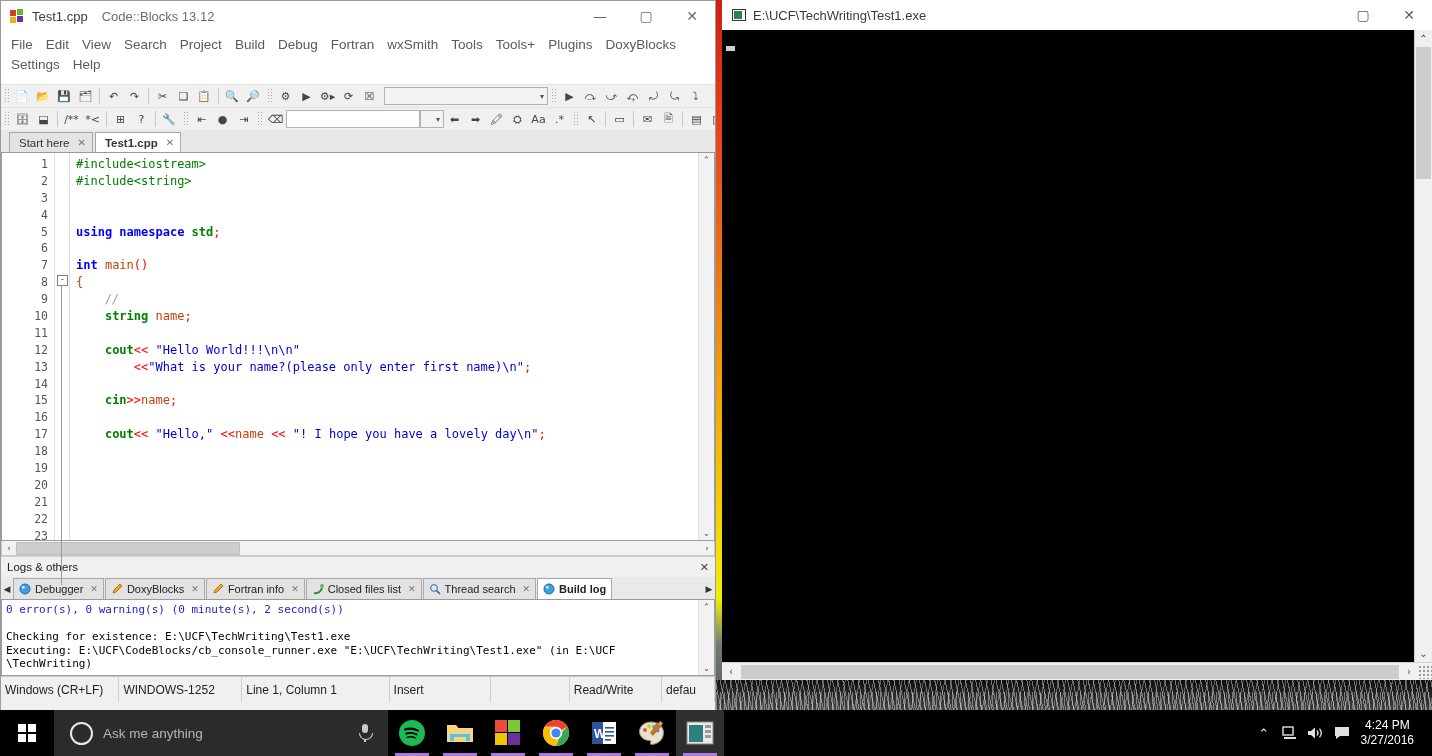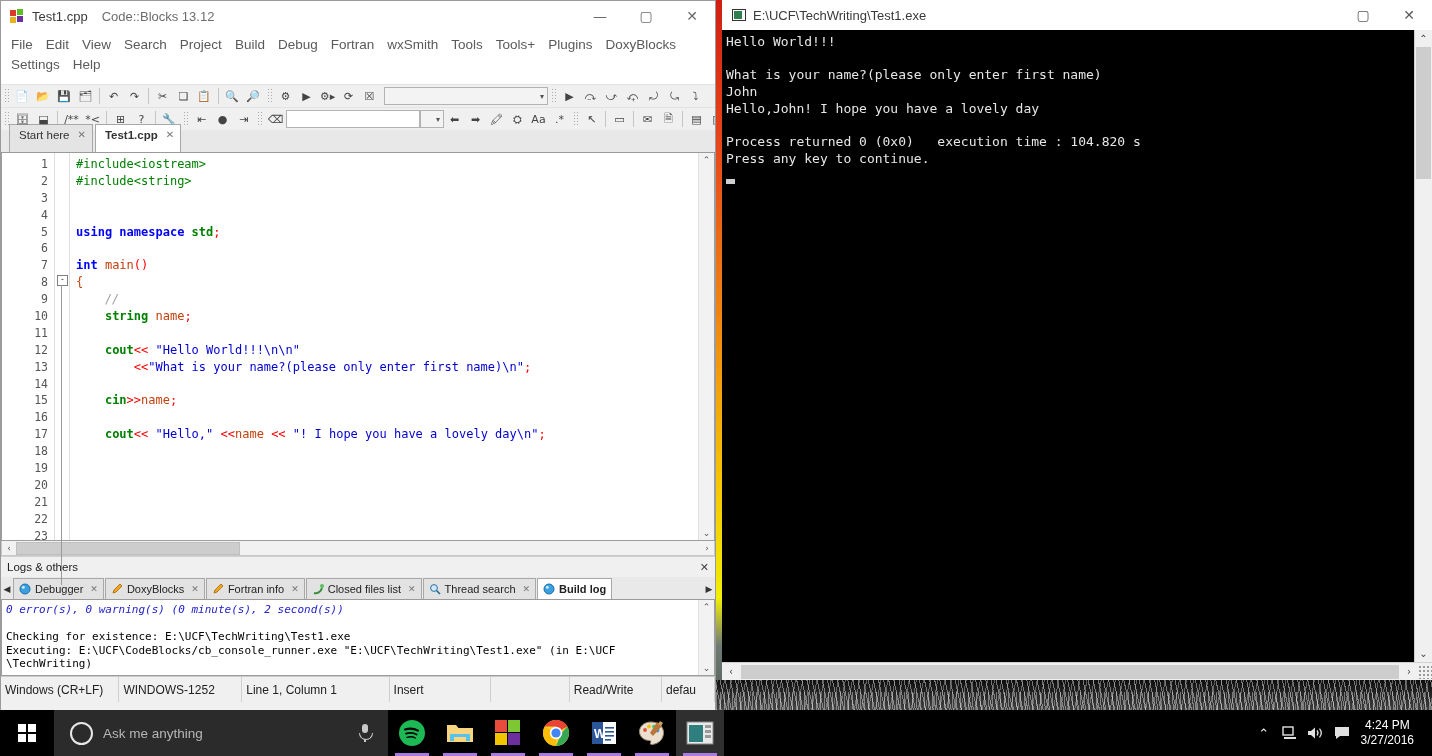--- a/index.html
+++ b/index.html
@@ -76,21 +76,21 @@
     font-family:"DejaVu Sans",sans-serif;}
   .sep{width:1px;height:16px;background:#c6c6c6;margin:0 3px;flex:none;}
   .combo{height:16px;border:1px solid #b3b3b3;background:#f3f3f3;display:flex;
     align-items:center;justify-content:flex-end;flex:none;}
   .combo .car{font-size:8px;color:#555;padding-right:3px;}
   .combo.white{background:#fff;}
 
   
   .cb-tabs{height:22px;background:#e8e8e8;display:flex;align-items:flex-end;
     padding-left:8px;border-bottom:1px solid #9a9a9a;}
-  .cb-tab{height:19px;display:flex;align-items:center;padding:0 6px 8px 9px;
+  .cb-tab{height:19px;display:flex;align-items:center;padding:0 6px 0 9px;
     font-size:11.5px;color:#333;background:#e4e4e4;border:1px solid #a8a8a8;
     border-bottom:none;margin-right:2px;}
   .cb-tab.active{background:#fff;font-weight:bold;}
   .cb-tab .x{margin-left:8px;color:#777;font-size:10px;font-family:"DejaVu Sans",sans-serif;}
 
   
   .cb-editor{position:relative;height:388px;background:#fff;display:flex;
     border:1px solid #9d9d9d;border-top:none;box-sizing:border-box;}
   .gutter{width:52px;background:#fff;text-align:right;padding-top:3px;
     font-family:"DejaVu Sans Mono",monospace;font-size:11.5px;color:#555;
@@ -131,21 +131,21 @@
   .ltab{height:20px;display:flex;align-items:center;padding:0 5px 0 5px;font-size:11px;
     color:#222;background:#e2e2e2;border:1px solid #a9a9a9;border-bottom:none;
     margin-right:1px;flex:none;}
   .ltab.active{background:#fff;font-weight:bold;}
   .ltab .li{width:12px;height:12px;margin-right:4px;flex:none;}
   .ltab .x{margin-left:7px;color:#777;font-size:9px;font-family:"DejaVu Sans",sans-serif;}
   .logbody{height:76px;background:#fff;display:flex;
     border:1px solid #9d9d9d;border-top:none;box-sizing:border-box;}
   .logtext{flex:1;padding:3px 4px;font-family:"DejaVu Sans Mono",monospace;
     font-size:11px;white-space:pre;line-height:13.5px;color:#000;}
-  .logtext .blue{color:#2222cc;font-style:italic;}
+  .logtext .blue{color:#2222cc;}
   .statusbar{height:25px;background:#f0f0f0;display:flex;align-items:center;
     border-top:1px solid #c9c9c9;font-size:12px;color:#222;}
   .sbcell{height:25px;display:flex;align-items:center;padding-left:4px;
     border-right:1px solid #cfcfcf;box-sizing:border-box;}
 
   
   #conwin{
     position:absolute;left:716px;top:0;width:716px;height:680px;
     background:#000;box-sizing:border-box;overflow:hidden;
   }
@@ -448,29 +448,21 @@
     <span class="con-ico">
         <b></b>
       </span>
     <span class="tt">E:\UCF\TechWriting\Test1.exe</span>
     <div class="con-btns">
       <div>▢</div>
       <div>✕</div>
     </div>
   </div>
   <div class="con-body">
-    <div class="con-text"><span>Hello World!!!
-
-What is your name?(please only enter first name)
-John
-Hello,John! I hope you have a lovely day
-
-Process returned 0 (0x0)   execution time : 104.820 s
-Press any key to continue.
-</span><span class="con-cursor"></span></div>
+    <div class="con-text"><span class="con-cursor"></span></div>
     <div class="con-vs">
       <div class="ar">⌃</div>
       <div class="thumb"></div>
       <div class="ar" style="position:absolute;bottom:0;left:0;right:0;">⌄</div>
     </div>
     <div class="con-hs">
       <div class="ar">‹</div>
       <div class="thumb"></div>
       <div class="ar">›</div>
       <div class="con-grip"></div>

